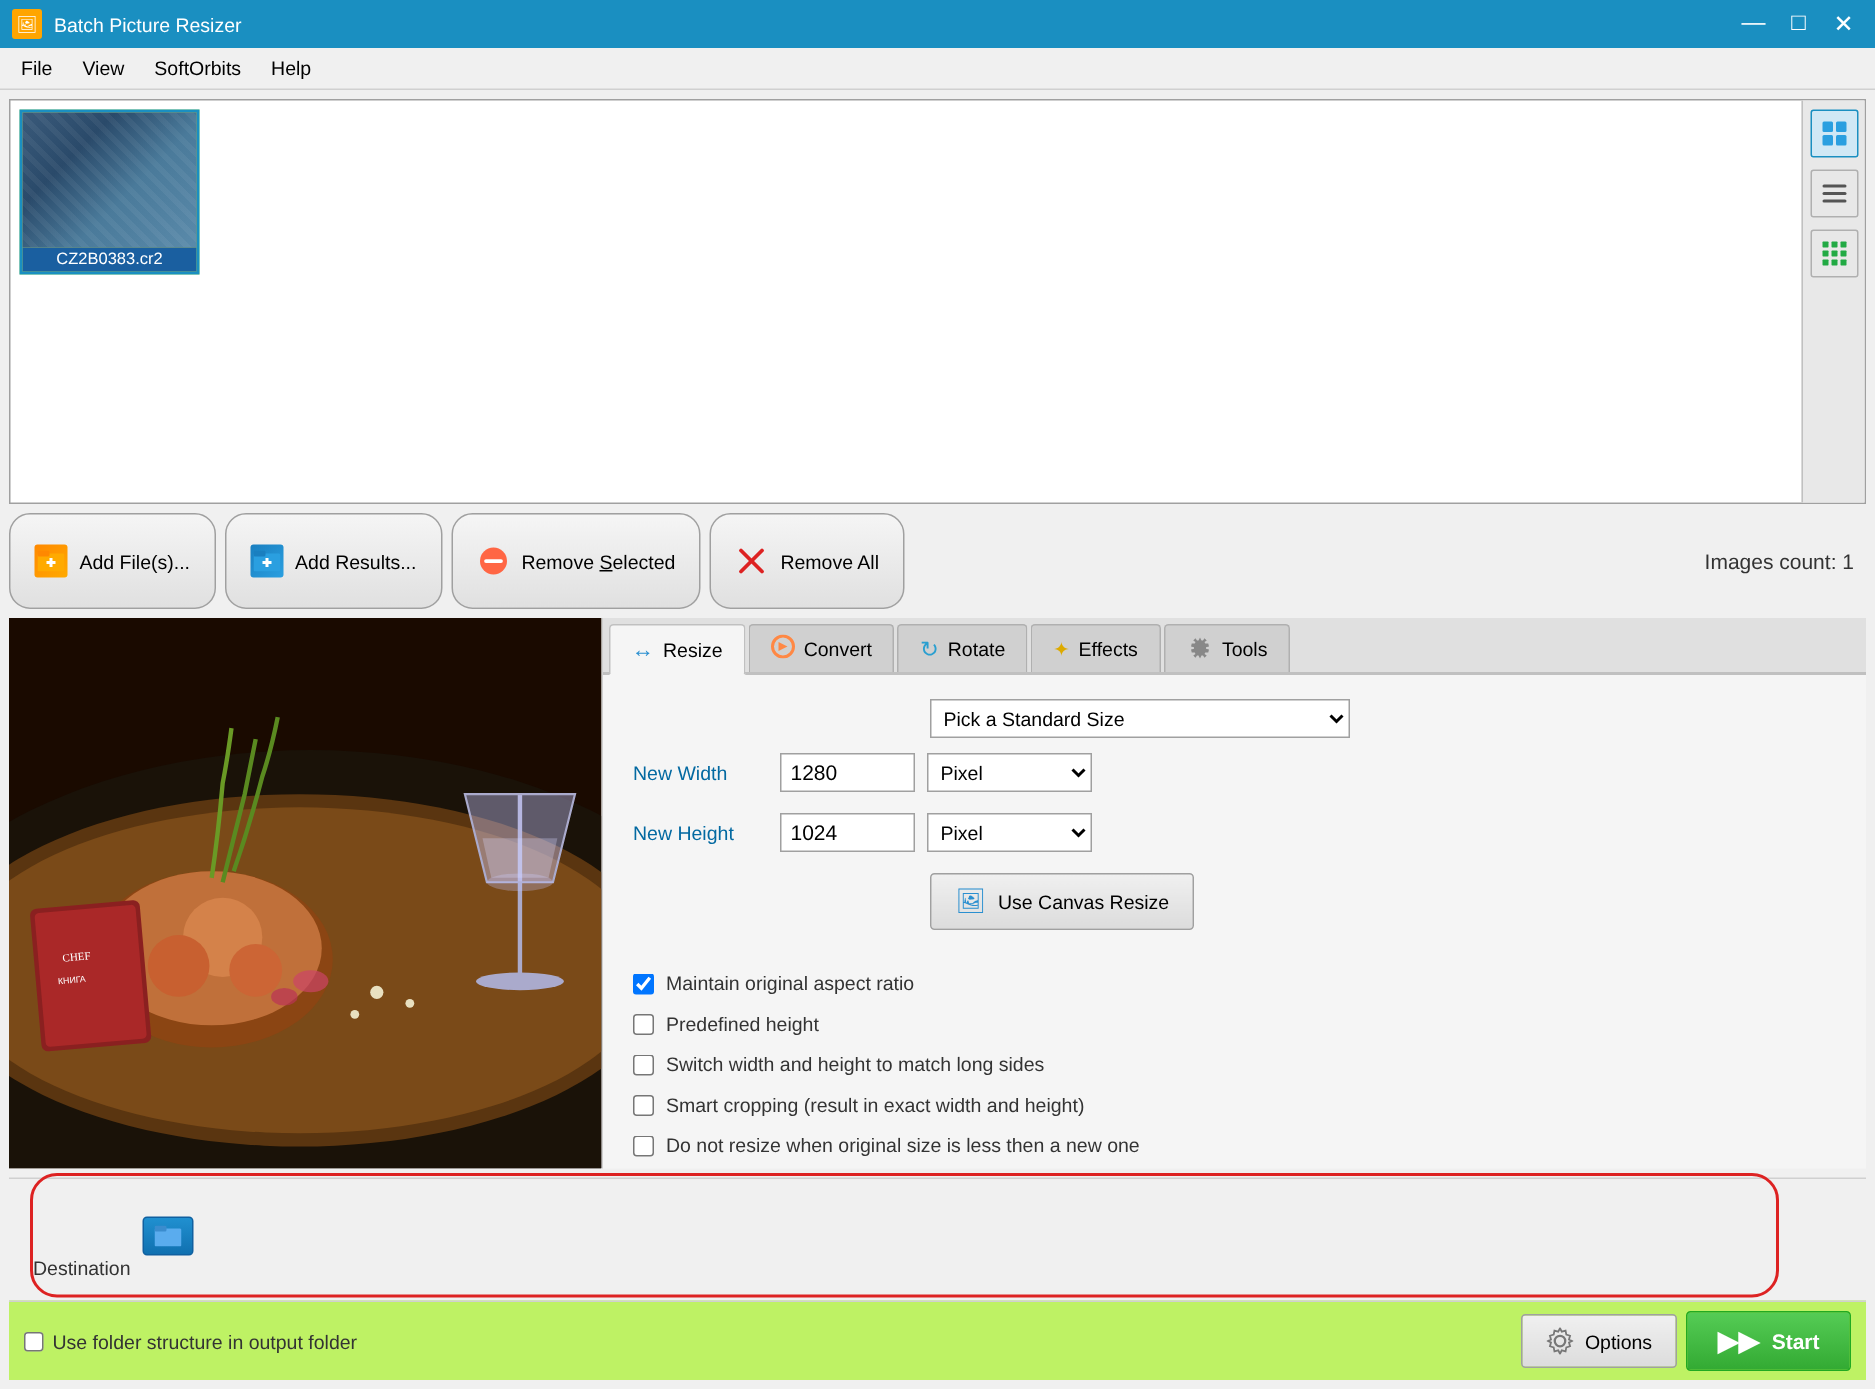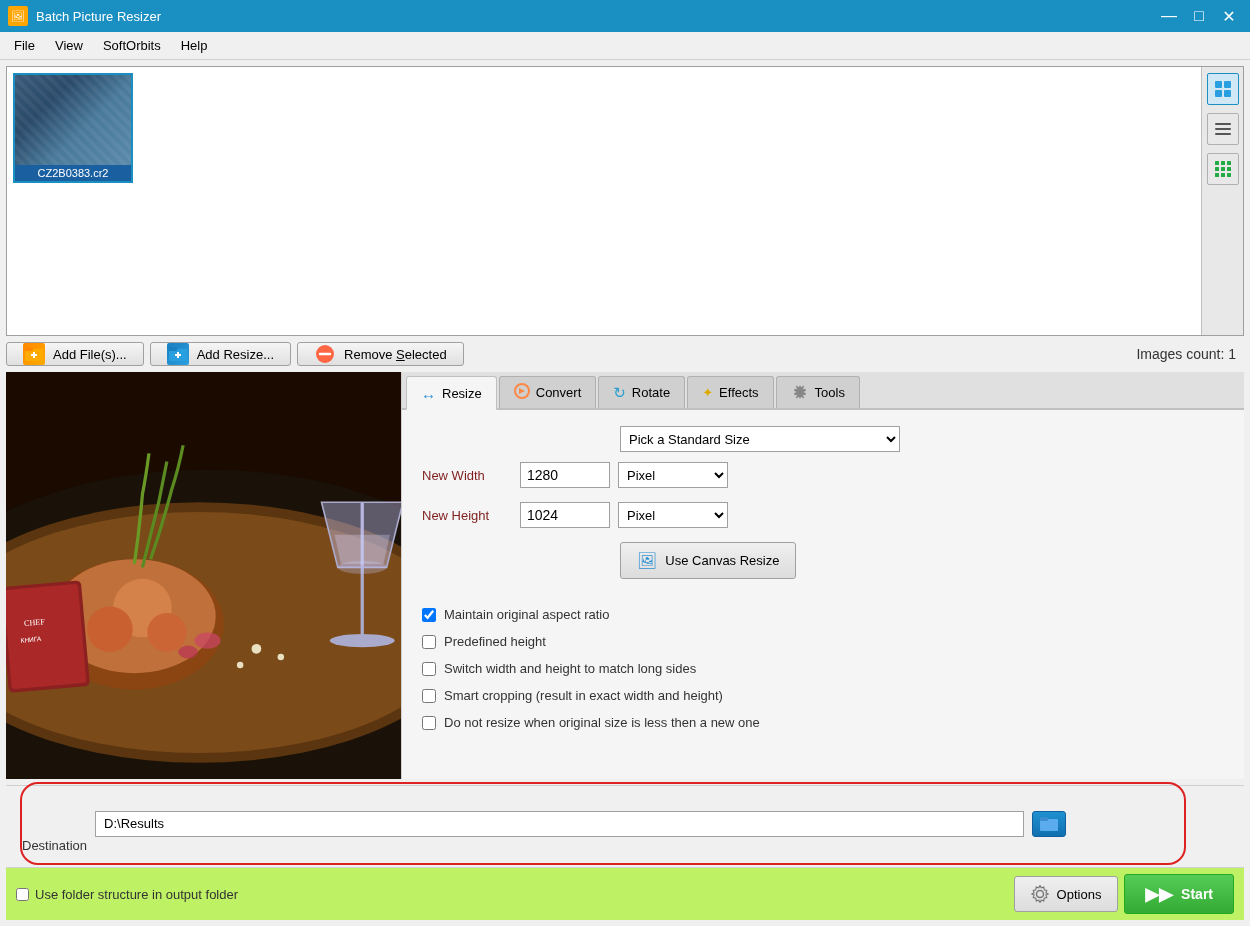--- a/index.html
+++ b/index.html
@@ -125,24 +125,24 @@
     .toolbar {
       display: flex;
       align-items: center;
       gap: 6px;
       flex-shrink: 0;
     }
     .toolbar-btn {
       display: flex;
       align-items: center;
       gap: 8px;
-      padding: 0 16px;
+      padding: 20px 16px;
       background: linear-gradient(to bottom, #f5f5f5, #e0e0e0);
       border: 1px solid #a0a0a0;
-      border-radius: 3px;
+      border-radius: 14px;
       cursor: pointer;
       font-size: 13px;
       white-space: nowrap;
     }
     .toolbar-btn-icon { width: 22px; height: 22px; border-radius: 2px; flex-shrink: 0; display: flex; align-items: center; justify-content: center; }
     .icon-add-file { background: linear-gradient(135deg, #ff8800, #ffaa00); }
     .icon-add-folder { background: linear-gradient(135deg, #1a7fc0, #2a9fe0); }
     .images-count { margin-left: auto; font-size: 14px; color: #333; white-space: nowrap; padding-right: 8px; }
 
     
@@ -209,21 +209,21 @@
     
     .form-row {
       display: flex;
       align-items: center;
       margin-bottom: 14px;
       gap: 8px;
     }
     .form-label {
       width: 90px;
       font-size: 13px;
-      color: #7f1d1d;
+      color: #0369a1;
       flex-shrink: 0;
     }
     .form-input {
       width: 90px;
       height: 26px;
       border: 1px solid #a0a0a0;
       padding: 2px 6px;
       font-size: 14px;
       background: white;
     }
@@ -460,30 +460,39 @@
     </button>
     <button class="toolbar-btn">
       <div class="toolbar-btn-icon icon-add-folder">
         <svg width="18" height="14" viewBox="0 0 18 14">
           <rect x="0" y="2" width="18" height="12" fill="#2a9fe0" rx="1"></rect>
           <rect x="0" y="0" width="8" height="4" fill="#1a7fc0" rx="1"></rect>
           <line x1="9" y1="5" x2="9" y2="11" stroke="white" stroke-width="2"></line>
           <line x1="6" y1="8" x2="12" y2="8" stroke="white" stroke-width="2"></line>
         </svg>
       </div>
-      <span>Add Resize...</span>
+      <span>Add Results...</span>
     </button>
     <button class="toolbar-btn">
       <div class="toolbar-btn-icon">
         <svg width="20" height="20" viewBox="0 0 20 20">
           <circle cx="10" cy="10" r="9" fill="#ff6644"></circle>
           <line x1="5" y1="10" x2="15" y2="10" stroke="white" stroke-width="2.5" stroke-linecap="round"></line>
         </svg>
       </div>
       <span>Remove <span class="underline">S</span>elected</span>
+    </button>
+    <button class="toolbar-btn">
+      <div class="toolbar-btn-icon">
+        <svg width="20" height="20" viewBox="0 0 20 20">
+          <line x1="3" y1="3" x2="17" y2="17" stroke="#dd2222" stroke-width="2.5" stroke-linecap="round"></line>
+          <line x1="17" y1="3" x2="3" y2="17" stroke="#dd2222" stroke-width="2.5" stroke-linecap="round"></line>
+        </svg>
+      </div>
+      <span>Remove All</span>
     </button>
     <div class="images-count">Images count: 1</div>
   </div>
 
   <div class="bottom-panel">
 
     <div class="preview-area">
       <div class="food-image-placeholder">
         <svg width="100%" height="100%" viewBox="0 0 395 250" preserveAspectRatio="xMidYMid slice">
           <rect width="395" height="250" fill="#1a0a00"></rect>
@@ -615,21 +624,20 @@
           <input type="checkbox" id="cb5" style="">
           <label class="checkbox-label" for="cb5">Do not resize when original size is less then a new one</label>
         </div>
       </div>
     </div>
   </div>
 
   <div class="destination-area">
     <div class="destination-outline"></div>
     <span class="destination-label">Destination</span>
-    <input type="text" class="destination-input" value="D:\Results" style="">
     <button class="destination-browse-btn">
       <svg width="18" height="14" viewBox="0 0 18 14">
         <rect x="0" y="2" width="18" height="12" fill="#5aacee" rx="1"></rect>
         <rect x="0" y="0" width="8" height="4" fill="#3a8cce" rx="1"></rect>
       </svg>
     </button>
 
     <div style="width:160px; flex-shrink:0;"></div>
   </div>
 

